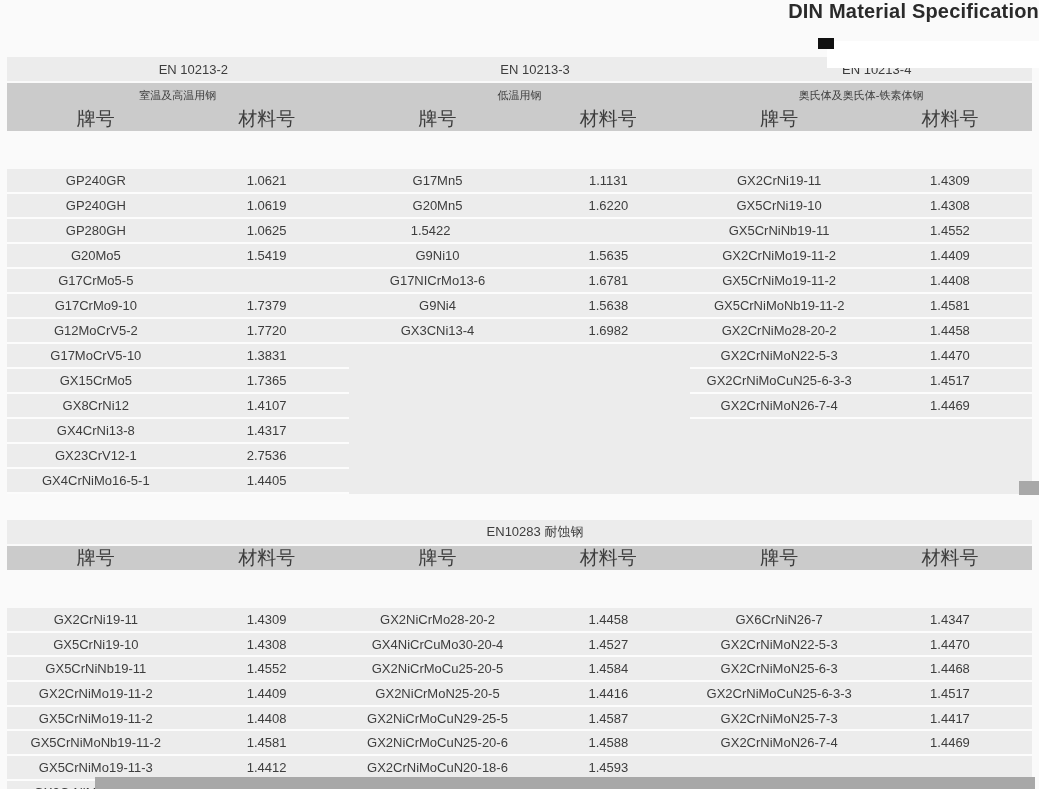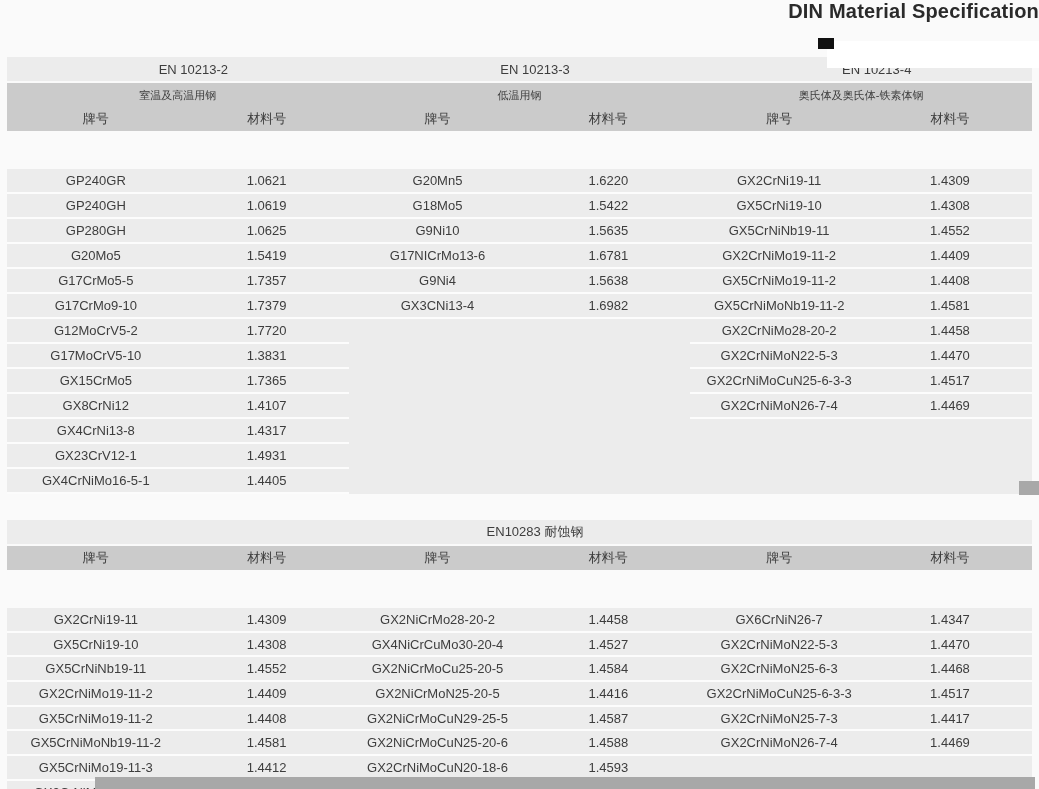--- a/index.html
+++ b/index.html
@@ -16,21 +16,21 @@
   }
   .section{margin:0 7px;width:1025px;}
   .s1{margin-top:27px;}
   .s2{margin-top:26px;border-radius:30px;}
   .std-row{display:flex;background:var(--hdr-bg,#ececec);height:24px;margin-bottom:2px;}
   .std-cell{flex:1;display:flex;align-items:center;justify-content:center;font-size:13px;padding-left:31px;}
   .band{background:var(--band-bg,#cbcbcb);margin-bottom:2px;}
   .cat-row,.colhdr-row{display:flex;height:24px;}
   .cat-cell{flex:1;display:flex;align-items:center;justify-content:center;font-size:11px;}
   .col-group{flex:1;display:flex;}
-  .hcell{display:flex;align-items:center;justify-content:center;font-size:13px;}
+  .hcell{display:flex;align-items:center;justify-content:center;font-size:19px;}
   .hname{width:52%;}
   .hnum{width:48%;}
   .data-area{display:flex;background:var(--hdr-bg,#ececec);margin-top:38px;}
   .s1 .data-area{height:325px;}
   .s2 .data-area{height:198px;}
   .tcol{width:33.333%;}
   .drow{display:flex;box-sizing:border-box;height:25px;border-bottom:2px solid var(--sep,#fcfcfc);}
   .s2 .drow{height:24.7px;}
   .cell{display:flex;align-items:center;justify-content:center;font-size:13px;}
   .cname{width:52%;}
@@ -90,21 +90,20 @@
           <div class="drow">
             <div class="cell cname">GP280GH</div>
             <div class="cell cnum">1.0625</div>
           </div>
           <div class="drow">
             <div class="cell cname">G20Mo5</div>
             <div class="cell cnum">1.5419</div>
           </div>
           <div class="drow">
             <div class="cell cname">G17CrMo5-5</div>
-            <div class="cell cnum">1.7357</div>
           </div>
           <div class="drow">
             <div class="cell cname">G17CrMo9-10</div>
             <div class="cell cnum">1.7379</div>
           </div>
           <div class="drow">
             <div class="cell cname">G12MoCrV5-2</div>
             <div class="cell cnum">1.7720</div>
           </div>
           <div class="drow">
@@ -118,34 +117,37 @@
           <div class="drow">
             <div class="cell cname">GX8CrNi12</div>
             <div class="cell cnum">1.4107</div>
           </div>
           <div class="drow">
             <div class="cell cname">GX4CrNi13-8</div>
             <div class="cell cnum">1.4317</div>
           </div>
           <div class="drow">
             <div class="cell cname">GX23CrV12-1</div>
-            <div class="cell cnum">1.4931</div>
+            <div class="cell cnum">2.7536</div>
           </div>
           <div class="drow">
             <div class="cell cname">GX4CrNiMo16-5-1</div>
             <div class="cell cnum">1.4405</div>
           </div>
         </div>
       <div class="tcol">
           <div class="drow">
+            <div class="cell cname">G17Mn5</div>
+            <div class="cell cnum">1.1131</div>
+          </div>
+          <div class="drow">
             <div class="cell cname">G20Mn5</div>
             <div class="cell cnum">1.6220</div>
           </div>
           <div class="drow">
-            <div class="cell cname">G18Mo5</div>
             <div class="cell cnum">1.5422</div>
           </div>
           <div class="drow">
             <div class="cell cname">G9Ni10</div>
             <div class="cell cnum">1.5635</div>
           </div>
           <div class="drow">
             <div class="cell cname">G17NICrMo13-6</div>
             <div class="cell cnum">1.6781</div>
           </div>

